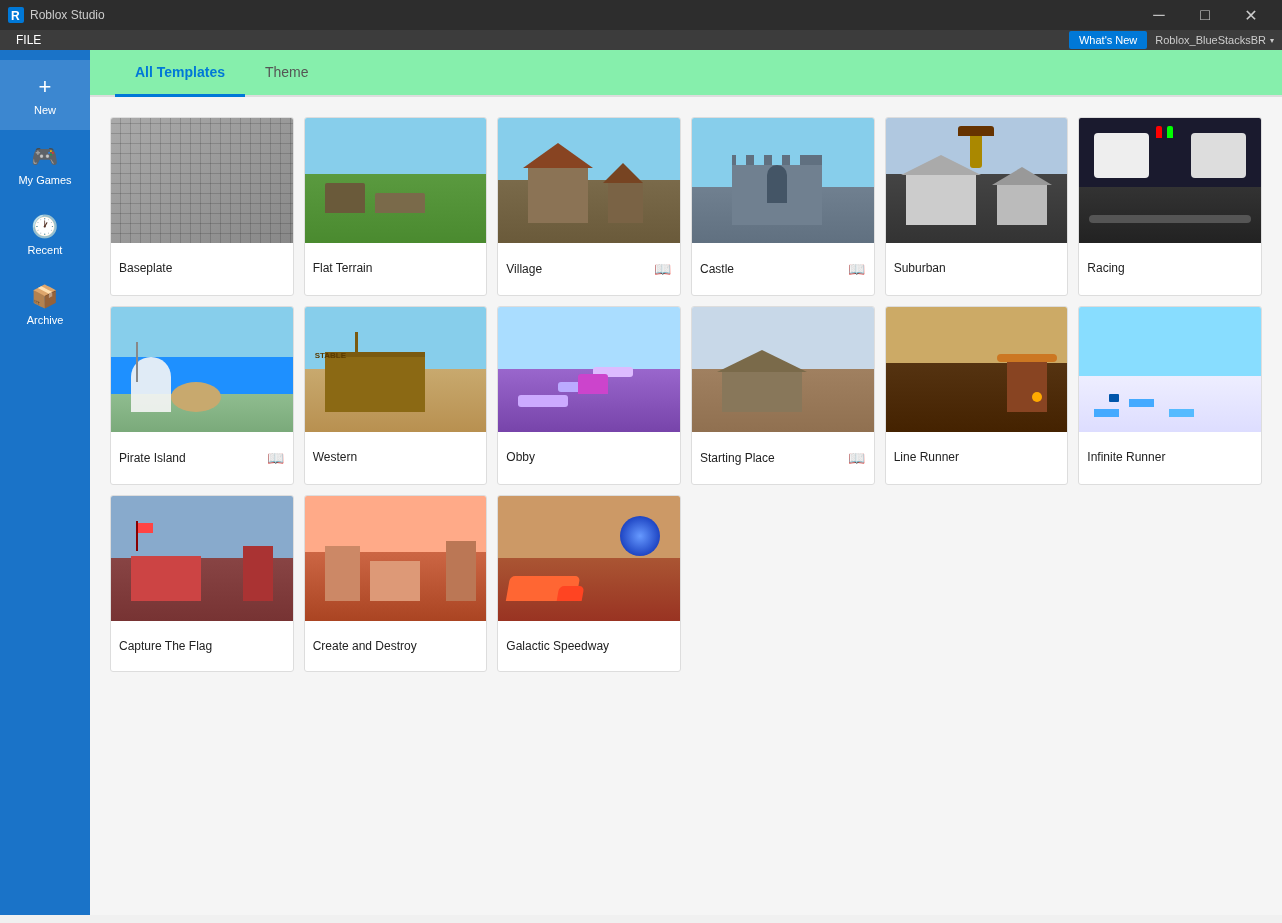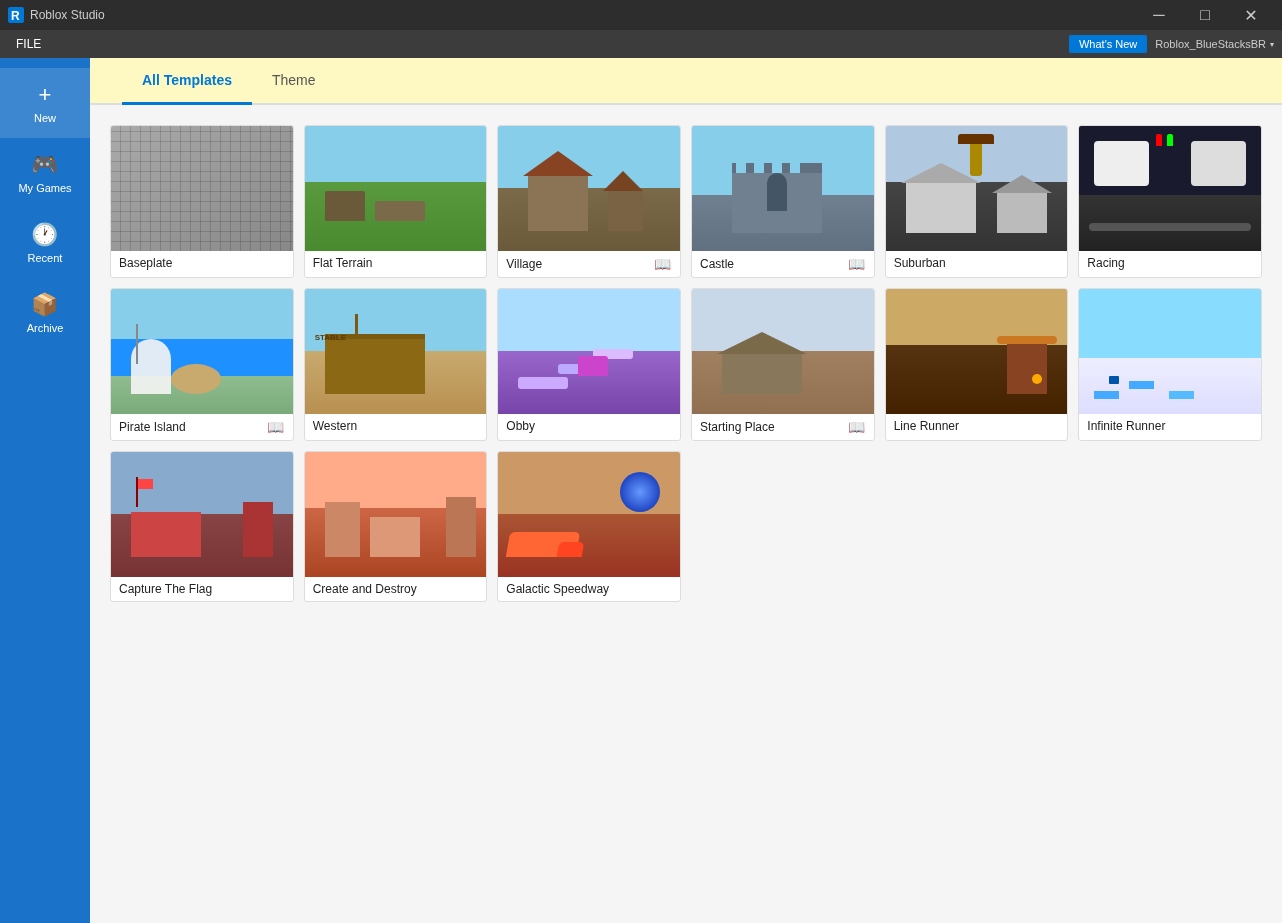--- a/index.html
+++ b/index.html
@@ -18,21 +18,21 @@
     #titlebar-controls { display: flex; gap: 0; }
     .title-btn {
       width: 46px; height: 30px;
       background: transparent; border: none;
       color: #ccc; font-size: 16px; cursor: pointer;
       display: flex; align-items: center; justify-content: center;
     }
 
     
     #menubar {
-      height: 28px;
+      height: 20px;
       background: #3c3c3c;
       display: flex;
       align-items: center;
       padding: 0 8px;
     }
     #menubar-file {
       color: #fff; font-size: 12px; padding: 0 8px; height: 28px;
       display: flex; align-items: center; cursor: pointer;
     }
     #whats-new-btn {
@@ -75,22 +75,22 @@
       flex: 1;
       background: #f5f5f5;
       display: flex;
       flex-direction: column;
     }
 
     
     #tabs {
       display: flex;
       border-bottom: 2px solid #ddd;
-      background: #fef9c3;
-      padding: 0 32px;
+      background: #86efac;
+      padding: 0 25px;
     }
     .tab {
       padding: 14px 20px;
       font-size: 14px;
       color: #555;
       cursor: pointer;
       border-bottom: 3px solid transparent;
       margin-bottom: -2px;
     }
     .tab.active {
@@ -115,21 +115,21 @@
       border: 1px solid #ddd;
       border-radius: 3px;
       cursor: pointer;
       overflow: hidden;
       position: relative;
     }
     .template-name-row {
       display: flex;
       align-items: center;
       justify-content: space-between;
-      padding: 5px 8px;
+      padding: 18px 8px;
       font-size: 12px;
       color: #222;
     }
     .book-icon { font-size: 14px; color: #555; }
 
     
     .thumb-overlay {
       width: 100%;
       height: 125px;
       position: relative;

